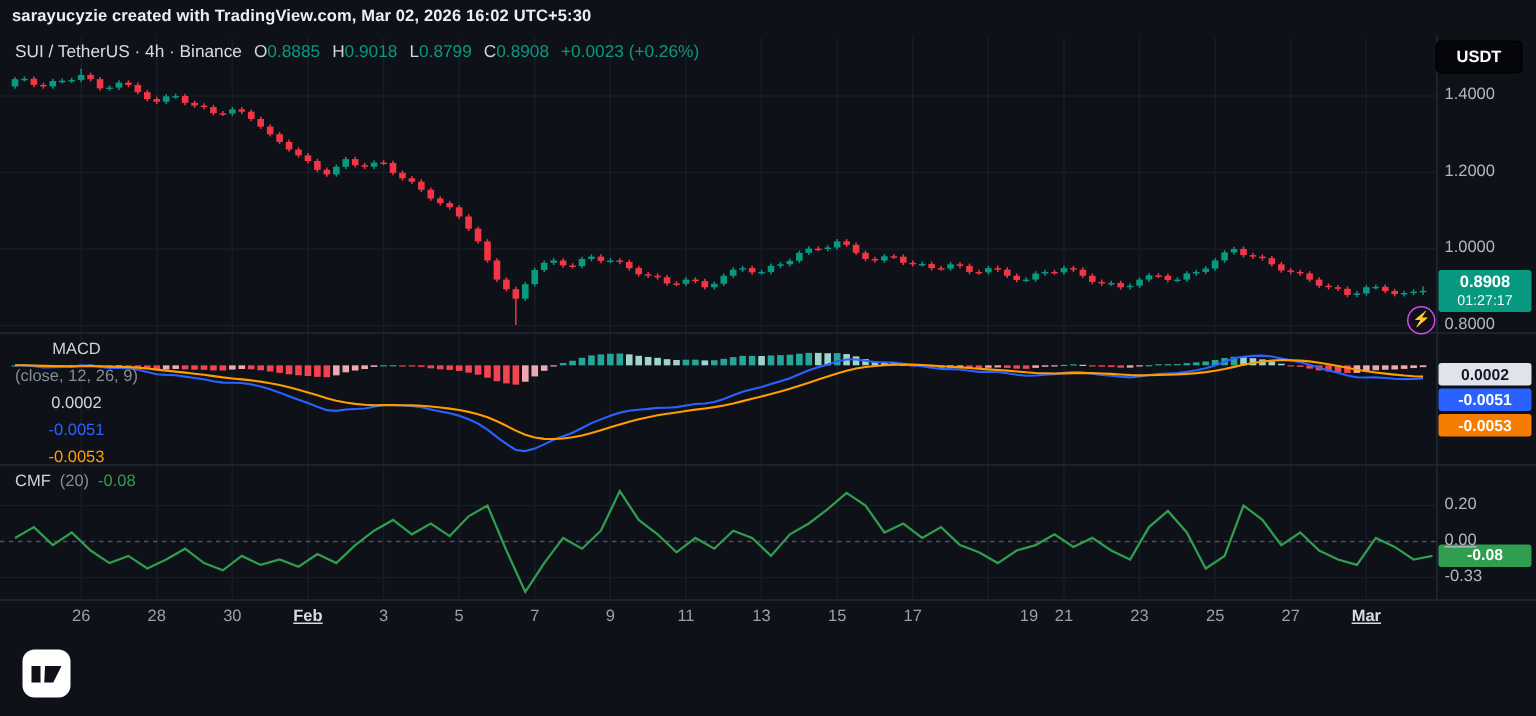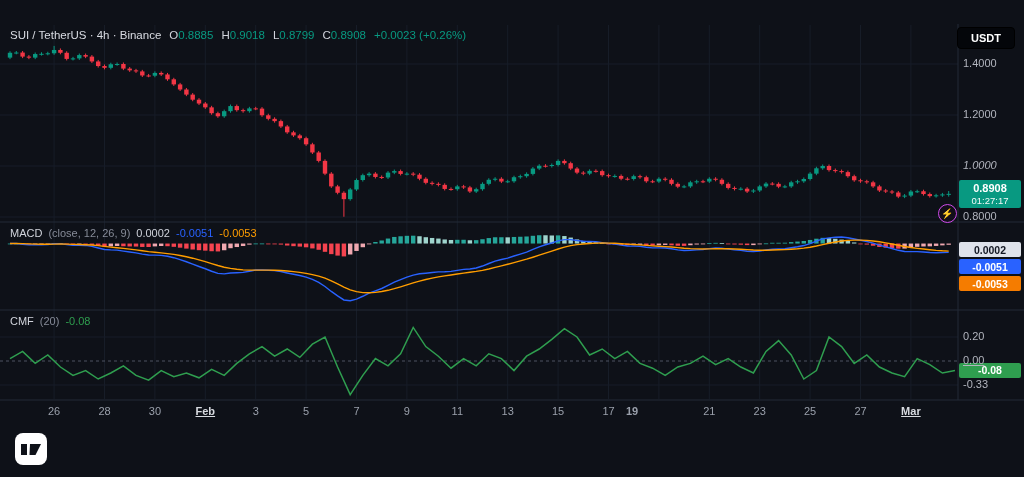--- a/index.html
+++ b/index.html
@@ -15,21 +15,21 @@
   .topbar{left:8px;top:5px;font-size:11px;font-weight:bold;color:#eceff2;letter-spacing:.1px;}
   .legend{left:10px;top:29px;font-size:11.5px;color:#d1d4dc;display:flex;gap:8px;align-items:center;white-space:nowrap;}
   .legend .sym{color:#d9dce3;}
   .ov .k{color:#d1d4dc;}
   .ov .v{color:var(--up);}
   .chg{color:var(--up);}
   .usdt-btn{left:957px;top:27px;width:58px;height:22px;background:#04060a;color:#fff;font-weight:bold;
     font-size:11px;border:1px solid #000;border-radius:4px;display:flex;align-items:center;justify-content:center;
     cursor:pointer;font-family:"Liberation Sans",sans-serif;}
   .ind-legend{font-size:11px;color:#d1d4dc;display:flex;gap:6px;align-items:center;white-space:nowrap;}
-  .macd-legend{left:10px;top:227px;}
+  .macd-legend{left:10px;top:227px;flex-direction:column;}
   .cmf-legend{left:10px;top:315px;}
   .params{color:#868b98;}
   .mv0{color:#d1d4dc;} .mv1{color:var(--macd_line);} .mv2{color:var(--signal_line);} .cmfv{color:var(--cmf_line);}
   .axis-label{left:963px;font-size:11px;color:#b2b5be;}
   .time-label{top:405px;font-size:11px;color:#9aa0ab;transform:translateX(-50%);}
   .time-label.month{color:#d8dbe0;font-weight:bold;text-decoration:underline;}
   .badge{left:959px;width:62px;border-radius:2px;display:flex;align-items:center;justify-content:center;}
   .price-badge{height:28px;background:var(--up);color:#fff;flex-direction:column;font-weight:bold;}
   .pb-price{font-size:11px;line-height:13px;}
   .pb-cd{font-size:9.5px;line-height:11px;font-weight:normal;opacity:.95;}
@@ -533,20 +533,21 @@
         <polyline points="10,358.6 22.6,351.4 35.2,363.4 47.8,355 60.4,367 73,375.4 85.6,370.6 98.2,379 110.8,373 123.39999999999999,365.8 136,375.4 148.6,380.2 161.2,370.6 173.79999999999998,376.6 186.4,373 199,377.8 211.6,369.4 224.2,375.4 236.79999999999998,363.4 249.4,353.8 262,346.6 274.59999999999997,356.2 287.2,349 299.8,357.4 312.4,344.2 325,337 337.59999999999997,367 350.2,394.6 362.8,375.4 375.4,358.6 388,365.8 400.59999999999997,353.8 413.2,327.4 425.8,346.6 438.4,356.2 451,368.2 463.59999999999997,358.6 476.2,365.8 488.8,353.8 501.4,358.6 514,370.6 526.6,356.2 539.1999999999999,349 551.8,339.4 564.4,328.6 577,337 589.6,355 602.1999999999999,349 614.8,358.6 627.4,351.4 640,363.4 652.6,368.2 665.1999999999999,375.4 677.8,367 690.4,363.4 703,356.2 715.6,364.6 728.1999999999999,358.6 740.8,367 753.4,373 766,351.4 778.6,340.6 791.1999999999999,355 803.8,379 816.4,370.6 829,337 841.6,346.6 854.1999999999999,363.4 866.8,355 879.4,367 892,373 904.6,376.6 917.1999999999999,358.6 929.8,364.6 942.4,373 955,370.6" fill="none" stroke="#2f9e4f" stroke-width="1.5"></polyline>
       </g>
       <g>
         <line x1="0" x2="1024" y1="222" y2="222" stroke="#232a36"></line>
         <line x1="0" x2="1024" y1="310" y2="310" stroke="#232a36"></line>
         <line x1="0" x2="1024" y1="400" y2="400" stroke="#232a36"></line>
         <line x1="958" x2="958" y1="24" y2="400" stroke="#232a36"></line>
       </g>
     </svg>
 
+  <div class="abs topbar">sarayucyzie created with TradingView.com, Mar 02, 2026 16:02 UTC+5:30</div>
 
   <div class="abs legend">
     <span class="sym">SUI / TetherUS · 4h · Binance</span>
     <span class="ov"><span class="k">O</span><span class="v">0.8885</span></span>
     <span class="ov"><span class="k">H</span><span class="v">0.9018</span></span>
     <span class="ov"><span class="k">L</span><span class="v">0.8799</span></span>
     <span class="ov"><span class="k">C</span><span class="v">0.8908</span></span>
     <span class="chg">+0.0023 (+0.26%)</span>
   </div>
 
@@ -577,35 +578,35 @@
       <span>⚡</span>
     </div>
 
   <svg class="abs tv-logo" width="34" height="34" viewBox="0 0 34 34">
     <rect x="1" y="1" width="32" height="32" rx="8" fill="#ffffff"></rect>
     <rect x="7" y="12" width="6" height="11" fill="#0e1118"></rect>
     <polygon points="16,12 27,12 21.5,23 15.5,23" fill="#0e1118"></polygon>
   </svg>
 <div class="abs axis-label" style="top: 57px;">1.4000</div>
     <div class="abs axis-label" style="top: 108px;">1.2000</div>
-    <div class="abs axis-label" style="top: 159px; font-style: italic;">1.0000</div>
+    <div class="abs axis-label" style="top: 159px;">1.0000</div>
     <div class="abs axis-label" style="top: 210px;">0.8000</div>
     <div class="abs time-label" style="left: 54.1px;">26</div>
     <div class="abs time-label" style="left: 104.5px;">28</div>
     <div class="abs time-label" style="left: 154.9px;">30</div>
     <div class="abs time-label month" style="left: 205.3px;">Feb</div>
     <div class="abs time-label" style="left: 255.7px;">3</div>
     <div class="abs time-label" style="left: 306.1px;">5</div>
     <div class="abs time-label" style="left: 356.5px;">7</div>
     <div class="abs time-label" style="left: 406.9px;">9</div>
     <div class="abs time-label" style="left: 457.3px;">11</div>
     <div class="abs time-label" style="left: 507.7px;">13</div>
     <div class="abs time-label" style="left: 558.1px;">15</div>
     <div class="abs time-label" style="left: 608.5px;">17</div>
-    <div class="abs time-label" style="left: 632px; font-weight: bold;">19</div>
+    <div class="abs time-label" style="left: 686px;">19</div>
     <div class="abs time-label" style="left: 709.3px;">21</div>
     <div class="abs time-label" style="left: 759.7px;">23</div>
     <div class="abs time-label" style="left: 810.1px;">25</div>
     <div class="abs time-label" style="left: 860.5px;">27</div>
     <div class="abs time-label month" style="left: 910.9px;">Mar</div>
     <div class="abs badge macd-badge" style="top: 242px; background: rgb(223, 227, 235); color: rgb(19, 23, 34);">0.0002</div>
     <div class="abs badge macd-badge" style="top: 259px; background: rgb(41, 98, 255); color: rgb(255, 255, 255);">-0.0051</div>
     <div class="abs badge macd-badge" style="top: 276px; background: rgb(245, 124, 0); color: rgb(255, 255, 255);">-0.0053</div>
     <div class="abs axis-label" style="top: 330px;">0.20</div>
     <div class="abs axis-label" style="top: 354px; text-decoration: underline;">0.00</div>

